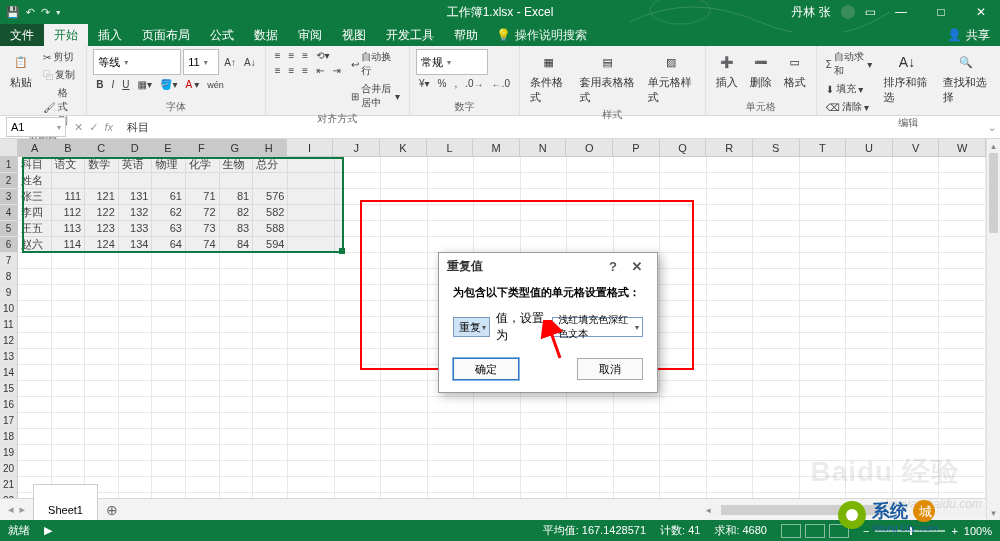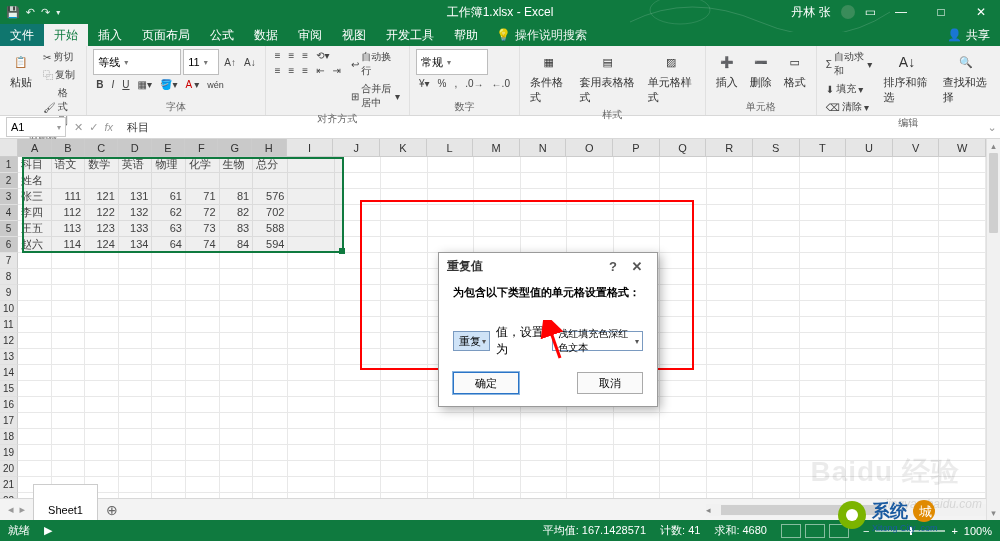--- a/index.html
+++ b/index.html
@@ -15,21 +15,21 @@
 .avatar { width: 14px; height: 14px; border-radius: 50%; background: #3a8c5a; display: inline-block; }
 
 
 .arcs { position: absolute; right: 110px; top: -8px; width: 260px; height: 40px; pointer-events: none; }
 .arcs svg { width: 100%; height: 100%; }
 
 
 .tabs { height: 22px; background: #0f7a3f; display: flex; align-items: stretch; color: #fff; font-size: 12px; }
 .tabs .tab { padding: 0 10px; display: flex; align-items: center; }
 .tabs .tab.active { background: #f1f1f1; color: #0f7a3f; }
-.tabs .tab.file { background: #0f766e; color: #fff; }
+.tabs .tab.file { background: #14532d; color: #fff; }
 .tabs .tell { display: flex; align-items: center; gap: 4px; margin-left: 8px; opacity: .9; }
 .tabs .share { margin-left: auto; padding-right: 10px; display: flex; align-items: center; gap: 4px; }
 
 
 .ribbon { height: 70px; background: #f1f1f1; border-bottom: 1px solid #d8d8d8; display: flex; align-items: stretch; }
 .group { border-right: 1px solid #e0e0e0; padding: 3px 6px 1px; display: flex; flex-direction: column; justify-content: space-between; }
 .group-body { display: flex; gap: 4px; align-items: flex-start; }
 .group-label { text-align: center; font-size: 10px; color: #666; padding-top: 1px; }
 .big-btn { display: flex; flex-direction: column; align-items: center; gap: 2px; padding: 2px 4px; font-size: 11px; color: #333; }
 .big-btn .ic { width: 22px; height: 22px; display: flex; align-items: center; justify-content: center; }
@@ -67,21 +67,21 @@
 
 
 .redbox { position: absolute; border: 2px solid #ff0000; pointer-events: none; }
 
 
 .dialog { position: absolute; background: #fff; border: 1px solid #9a9a9a; box-shadow: 3px 3px 10px rgba(0,0,0,.3); font-size: 12px; }
 .dialog .dlg-title { height: 26px; display: flex; align-items: center; padding: 0 8px; font-weight: bold; color: #333; }
 .dialog .dlg-title .sp { flex: 1; }
 .dialog .dlg-title .tbtn { width: 24px; text-align: center; font-size: 13px; color: #555; }
 .dialog .dlg-body { padding: 6px 14px 12px; }
-.dialog .dlg-msg { font-size: 11px; margin-bottom: 24px; font-weight: bold; }
+.dialog .dlg-msg { font-size: 11px; margin-bottom: 10px; font-weight: bold; }
 .dialog .dlg-row { display: flex; gap: 6px; align-items: center; margin-bottom: 14px; }
 .dialog .dlg-btns { display: flex; justify-content: space-between; }
 .dialog button { width: 66px; height: 22px; font-size: 11px; background: #fafafa; border: 1px solid #aaa; }
 .dialog button.primary { border: 1px solid #2a74c7; outline: 1px solid #88b4e0; }
 .dialog .combo-s { height: 20px; border: 1px solid #7a9ac0; background: #fff; display: flex; align-items: center; padding: 0 3px 0 5px; font-size: 11px; }
 .dialog .combo-s.sel { background: #cfe3f7; }
 
 
 .arrow { position: absolute; pointer-events: none; }
 
@@ -441,21 +441,21 @@
       </div>
       <div class="row">
         <div class="rowhead sel">4</div>
         <div class="cell col-A">李四</div>
         <div class="cell col-B r">112</div>
         <div class="cell col-C r">122</div>
         <div class="cell col-D r">132</div>
         <div class="cell col-E r">62</div>
         <div class="cell col-F r">72</div>
         <div class="cell col-G r">82</div>
-        <div class="cell col-H r">702</div>
+        <div class="cell col-H r">582</div>
         <div class="cell col-I"></div>
         <div class="cell col-J"></div>
         <div class="cell col-K"></div>
         <div class="cell col-L"></div>
         <div class="cell col-M"></div>
         <div class="cell col-N"></div>
         <div class="cell col-O"></div>
         <div class="cell col-P"></div>
         <div class="cell col-Q"></div>
         <div class="cell col-R"></div>

